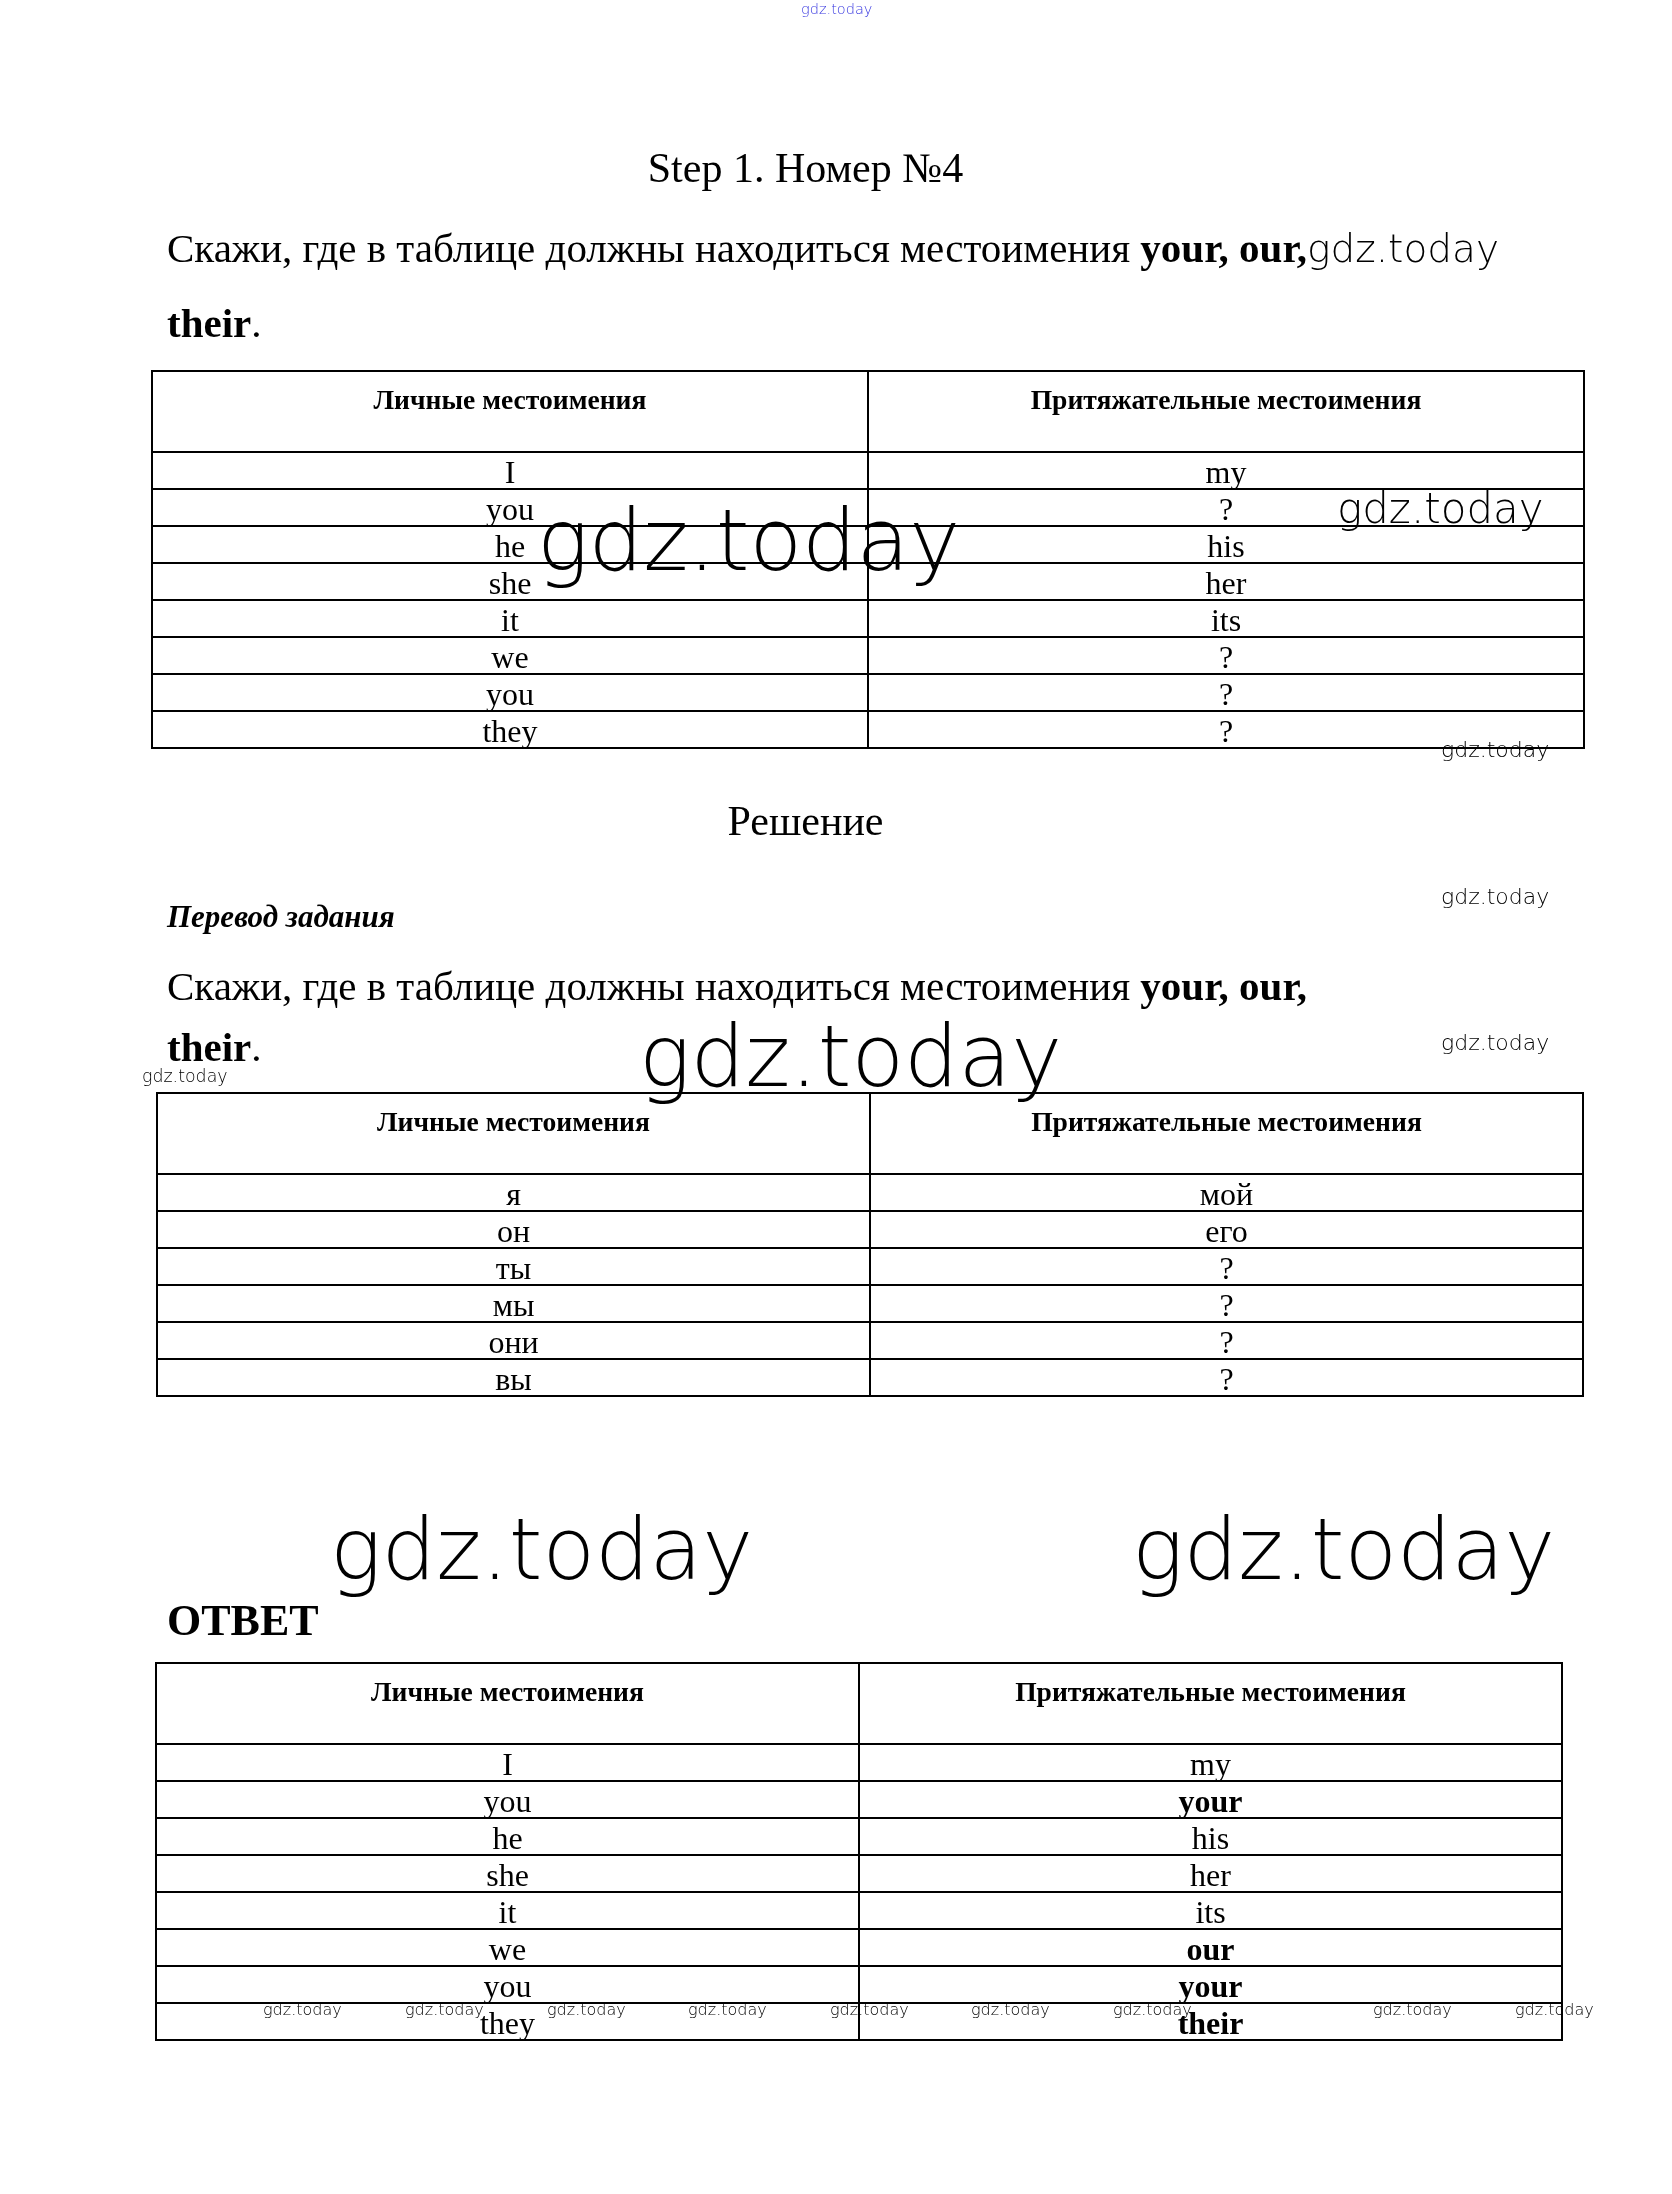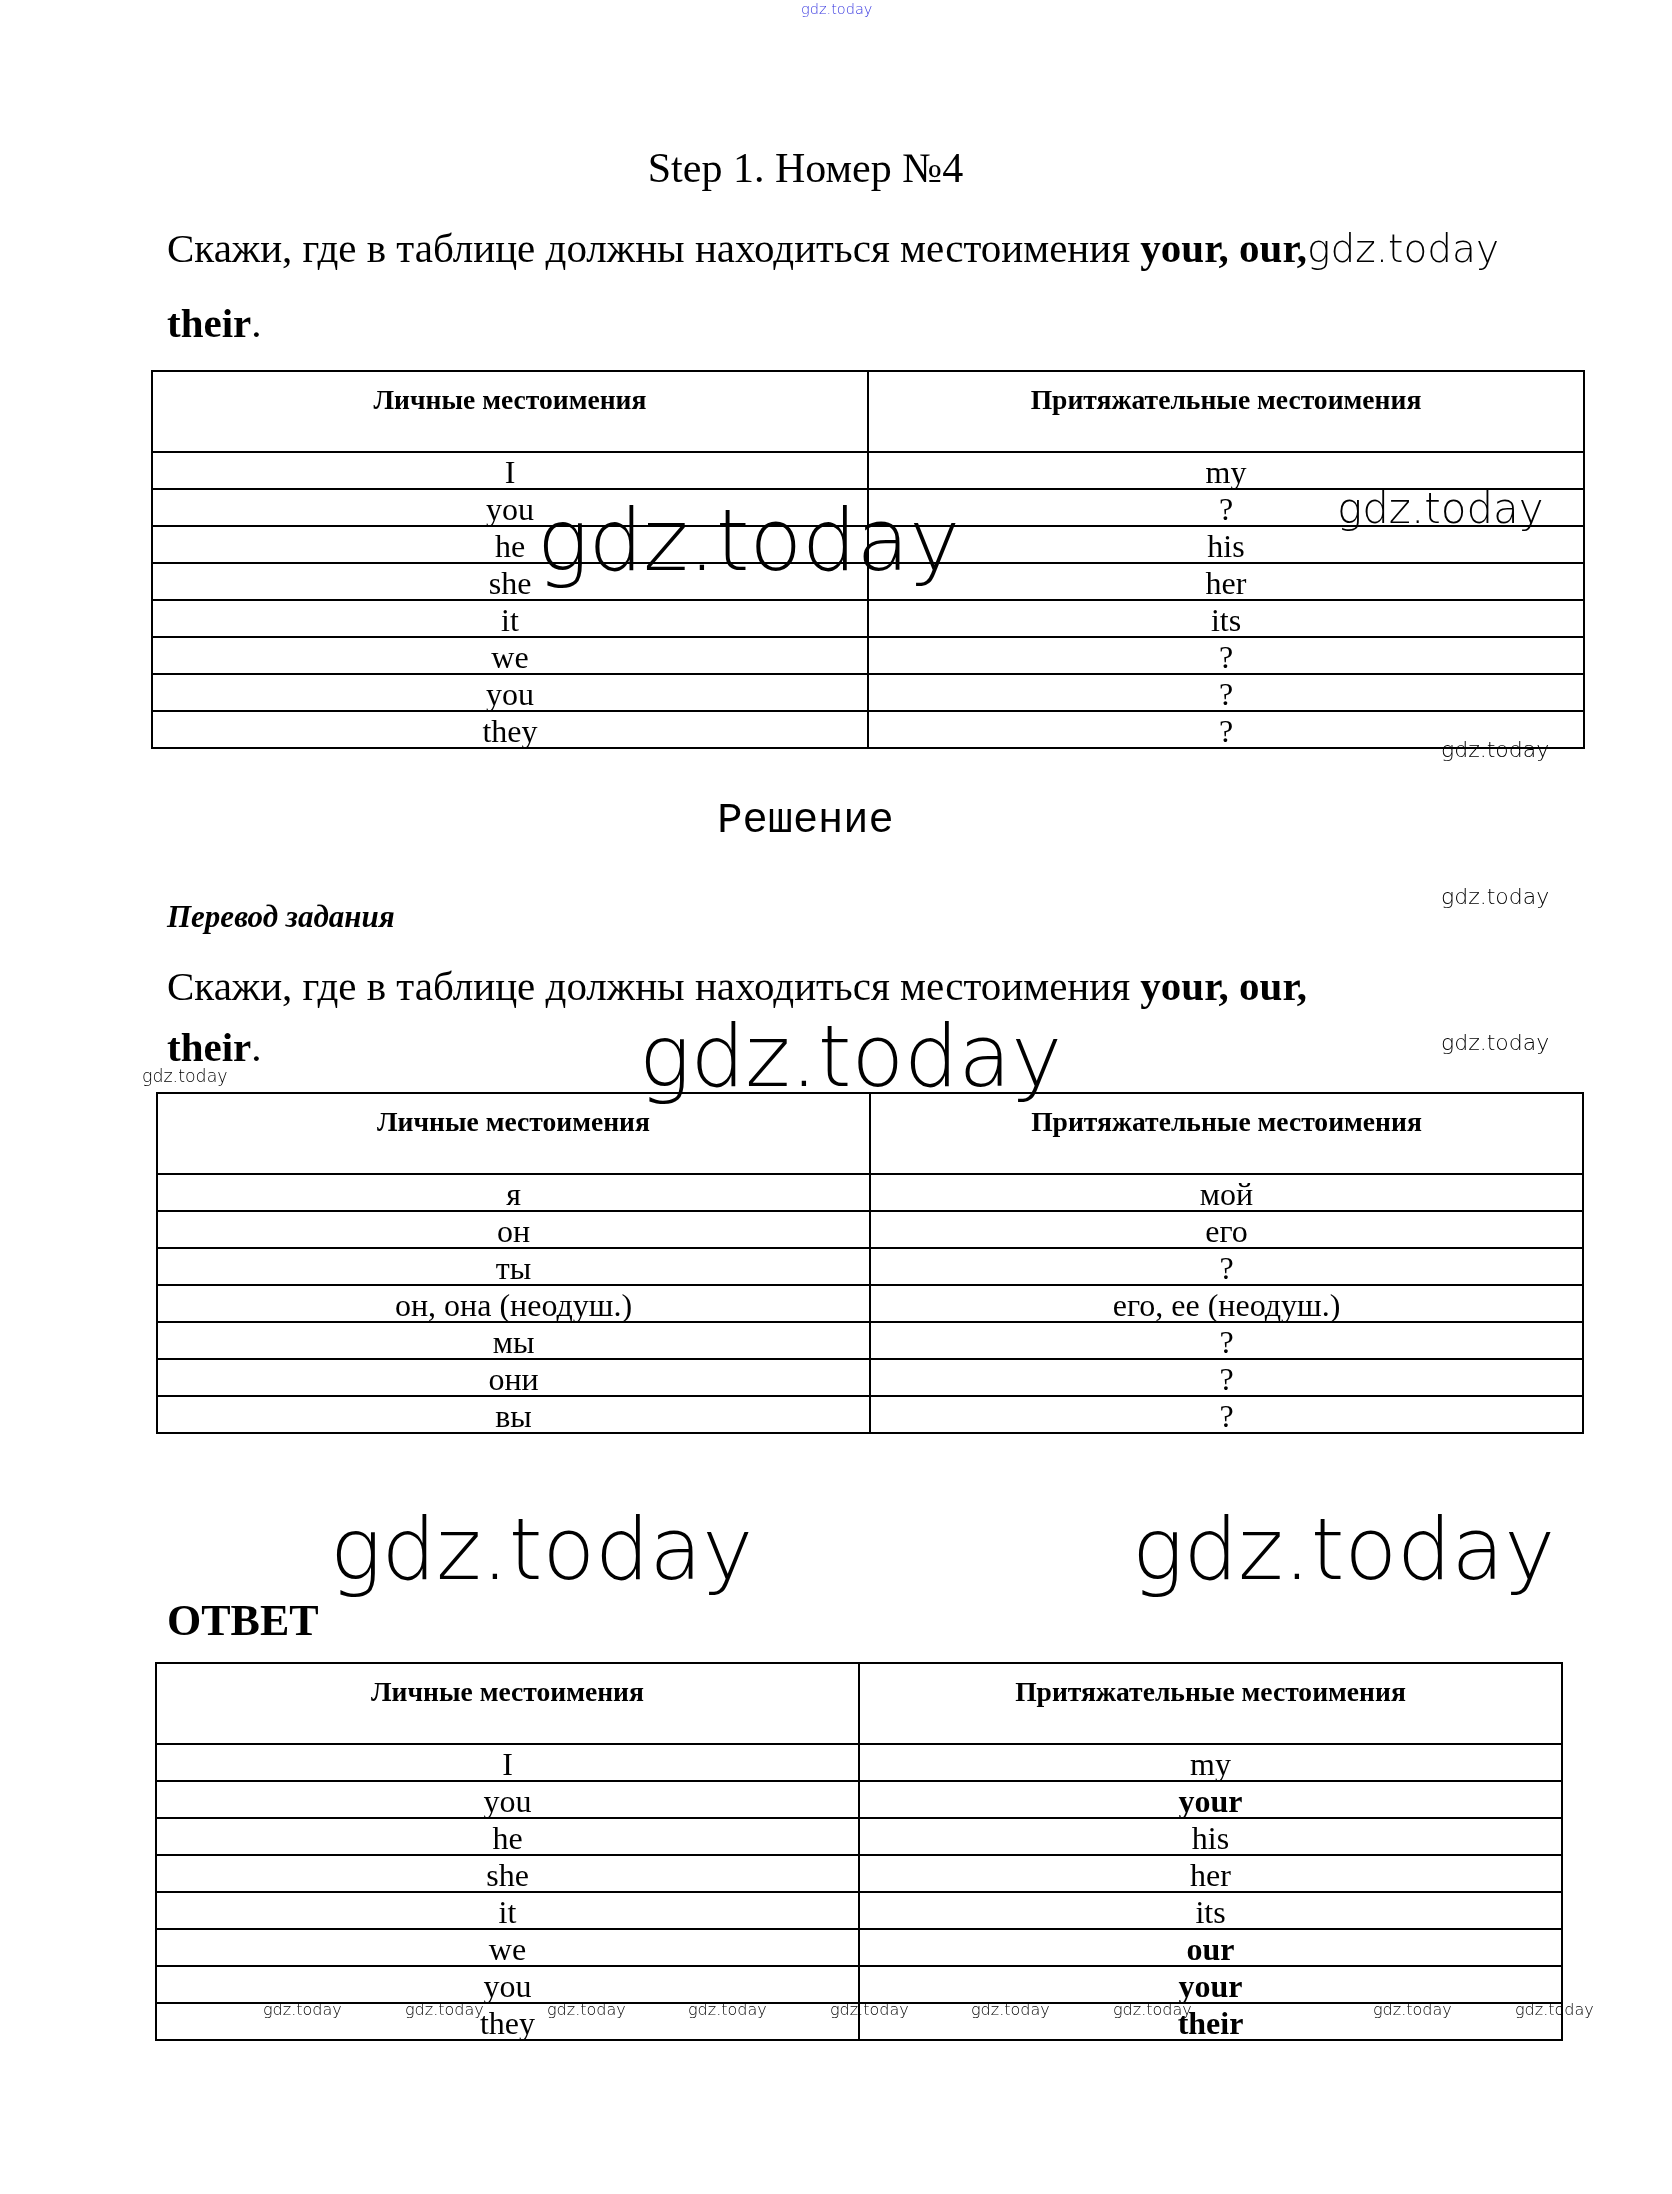--- a/index.html
+++ b/index.html
@@ -6,21 +6,21 @@
   body { width:1672px; height:2194px; position:relative; overflow:hidden;
          font-family:"Liberation Serif", serif; color:#000; }
   .abs { position:absolute;padding-left:25px; }
   .wm { position:absolute; font-family:"DejaVu Sans", sans-serif; font-weight:200;
         color:#000; letter-spacing:0px; white-space:nowrap; line-height:1; }
   .wm-top { color:#3a3ae0; font-size:14.5px; left:801px; top:1.5px; }
   .title { left:0; width:1561px; text-align:center; top:144px; font-size:42px; }
   .para { left:142px; font-size:41px; white-space:nowrap; }
   .para b { font-weight:bold; }
   .heading-it { left:142px; top:899px; font-size:31px; font-style:italic; font-weight:bold; }
-  .solution { left:0; width:1561px; text-align:center; top:797px; font-size:42px;font-family:Liberation Mono, monospace; }
+  .solution { left:0; width:1561px; text-align:center; top:797px; font-size:42px; }
   .answer { left:142px; top:1595px; font-size:44px; font-weight:bold; }
 
   table.pron { position:absolute; border-collapse:collapse; table-layout:fixed; }
   table.pron td, table.pron th { border:2.2px solid #000; text-align:center; padding:0;
         font-size:32px; line-height:1; vertical-align:bottom; }
   table.pron th { font-weight:bold; vertical-align:top; padding-top:14px; font-size:27.6px; }
   table.pron tr.hdr th { height:65px; }
   table.pron tr.row td { height:35px; }
   table.pron td.ans { font-weight:bold; }
 </style>
@@ -117,24 +117,20 @@
       </tr>
   <tr class="row">
         <td>он</td>
         <td>его</td>
       </tr>
   <tr class="row">
         <td>ты</td>
         <td>?</td>
       </tr>
   <tr class="row">
-        <td>он, она (неодуш.)</td>
-        <td>его, ее (неодуш.)</td>
-      </tr>
-  <tr class="row">
         <td>мы</td>
         <td>?</td>
       </tr>
   <tr class="row">
         <td>они</td>
         <td>?</td>
       </tr>
   <tr class="row">
         <td>вы</td>
         <td>?</td>

